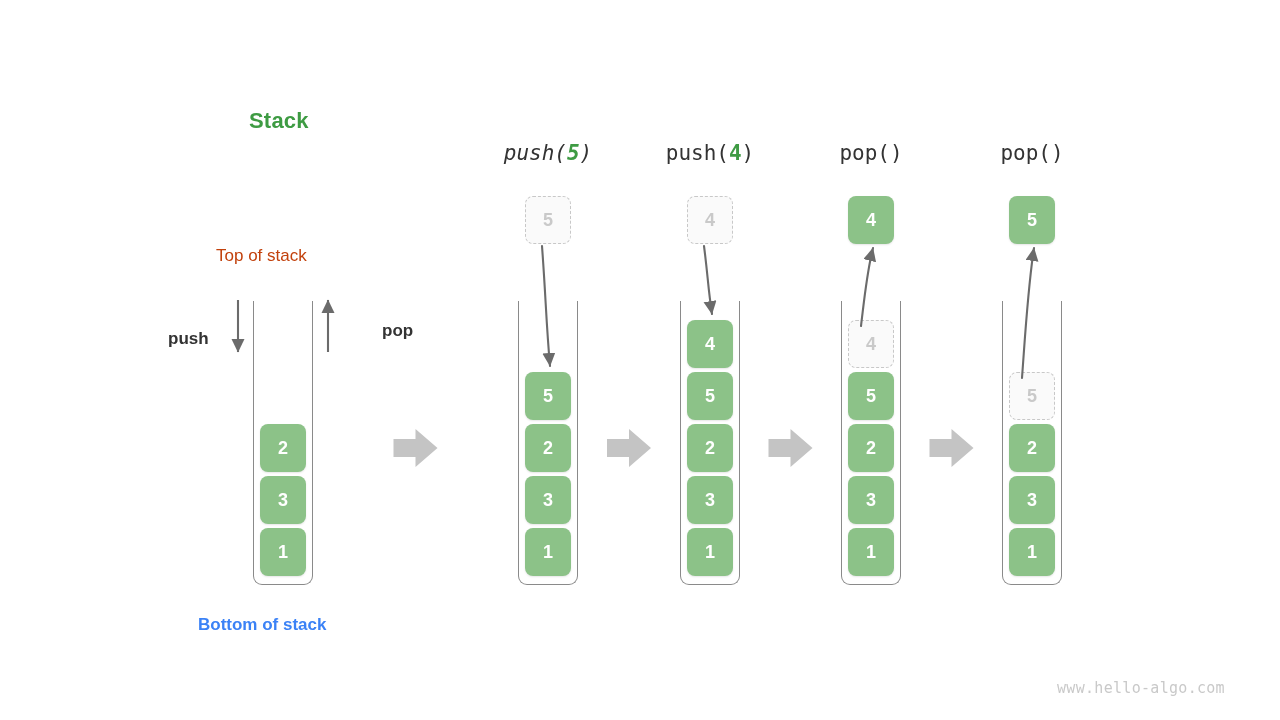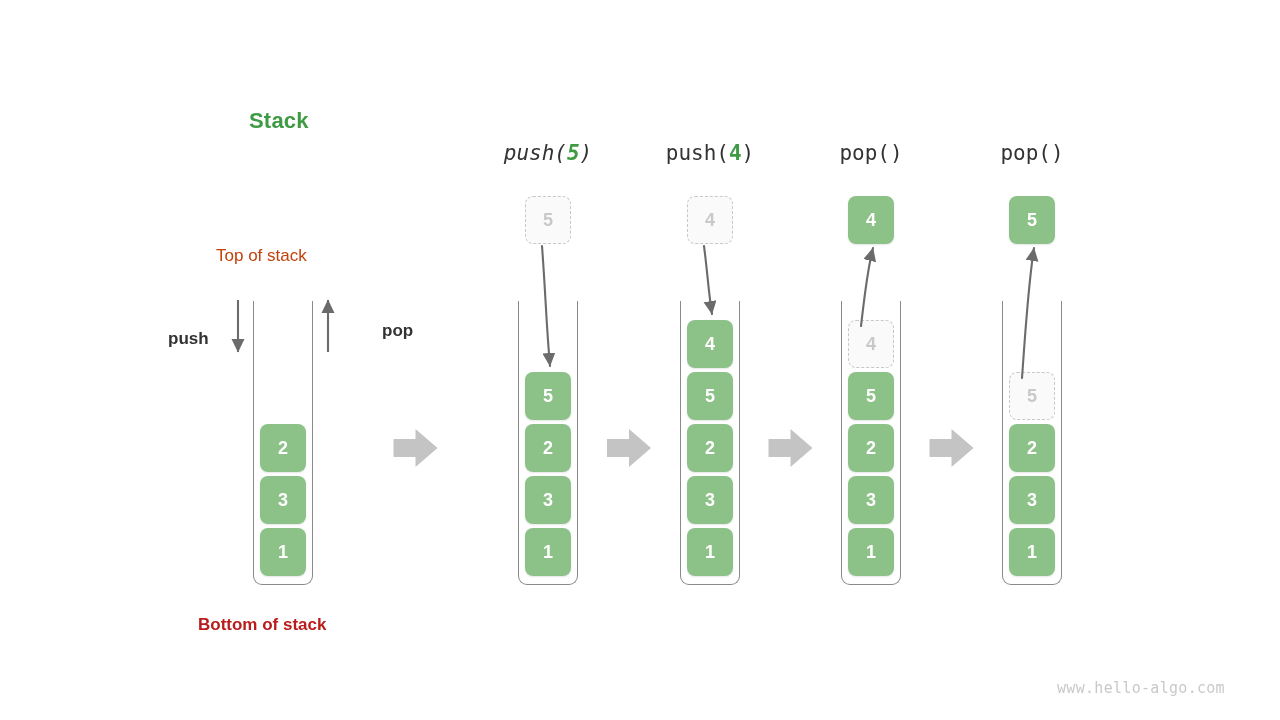--- a/index.html
+++ b/index.html
@@ -40,21 +40,21 @@
     top: 246px;
     font-size: 17px;
     font-weight: normal;
     color: #c2410c;
   }
   .bottom-label {
     left: 198px;
     top: 615px;
     font-size: 17px;
     font-weight: bold;
-    color: #b91c1c;
+    color: #3b82f6;
   }
   .push-label {
     left: 168px;
     top: 321px;
     font-size: 17px;
     font-weight: bold;
     color: #333333;
     margin-top: 8px;
   }
   .pop-label {

